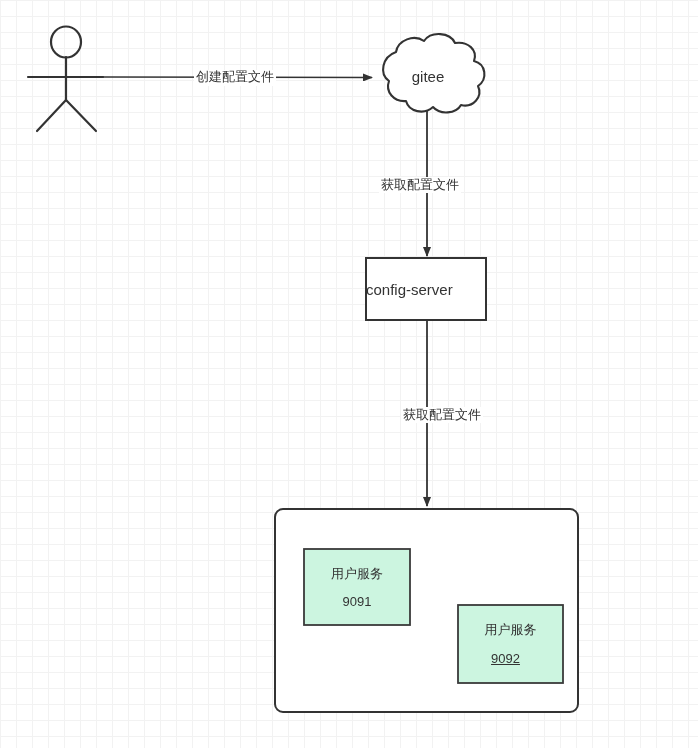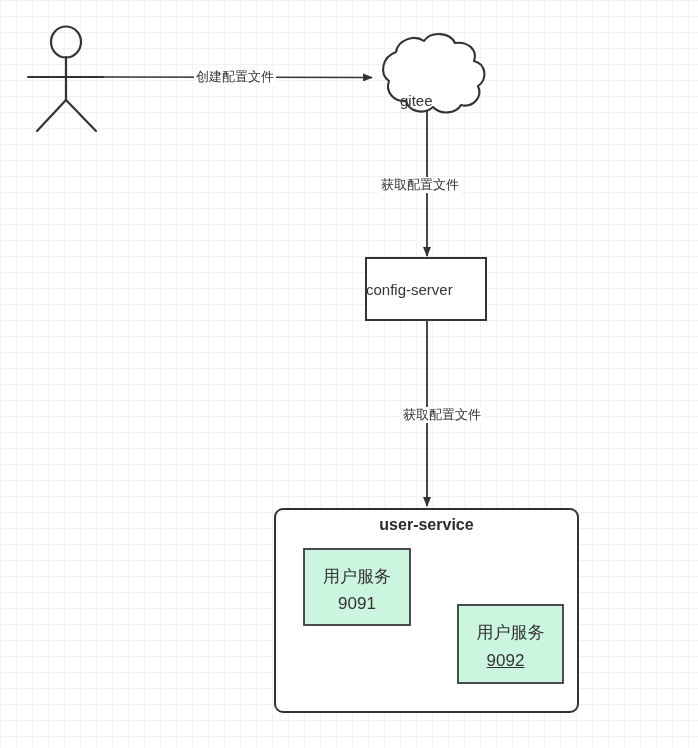--- a/index.html
+++ b/index.html
@@ -47,21 +47,21 @@
   .cloud-label {
     font-size: 15px;
   }
   .container-title {
     font-size: 16px;
     font-weight: bold;
     color: #2b2b2b;
   }
   .svc-text {
     position: absolute;
-    font-size: 17px;
+    font-size: 13px;
     color: #333333;
     text-align: center;
     white-space: nowrap;
   }
   .watermark {
     position: absolute;
     font-size: 13px;
     color: #b9b9b9;
     letter-spacing: 0.5px;
     white-space: nowrap;
@@ -115,29 +115,28 @@
     </g>
 
     <rect x="275" y="509" width="303" height="203" rx="8" ry="8" fill="#ffffff" stroke="#333333" stroke-width="2"></rect>
 
     <rect x="304" y="549" width="106" height="76" fill="#ccf5e0" stroke="#3a3a3a" stroke-width="1.8"></rect>
     <rect x="458" y="605" width="105" height="78" fill="#ccf5e0" stroke="#3a3a3a" stroke-width="1.8"></rect>
   </svg>
 
   <div class="lbl edge-label" style="left:194px; top:70px;font-family:Liberation Mono, monospace;">创建配置文件</div>
 
-  <div class="lbl cloud-label" style="left:400px; top:68px; width:56px; margin-top:24px;">gitee</div>
+  <div class="lbl cloud-label" style="left:400px; top:68px; width:56px; text-align:center;">gitee</div>
 
   <div class="lbl edge-label" style="left:379px; top:177px;">获取配置文件</div>
 
   <div class="lbl node-label" style="left:366px; top:281px; width:120px; text-align:left;">config-server</div>
 
   <div class="lbl edge-label" style="left:401px; top:407px;">获取配置文件</div>
 
-  <div class="lbl container-title" style="left:275px; top:516px; width:303px; text-align:center;">user-service</div>
 
   <div class="svc-text" style="left:304px; top:565px; width:106px;">用户服务</div>
   <div class="svc-text" style="left:304px; top:594px; width:106px;">9091</div>
 
   <div class="svc-text" style="left:458px; top:621px; width:105px;">用户服务</div>
   <div class="svc-text" style="left:458px; top:651px; width:95px;text-decoration:underline;">9092</div>
 
 
 </div>
 

